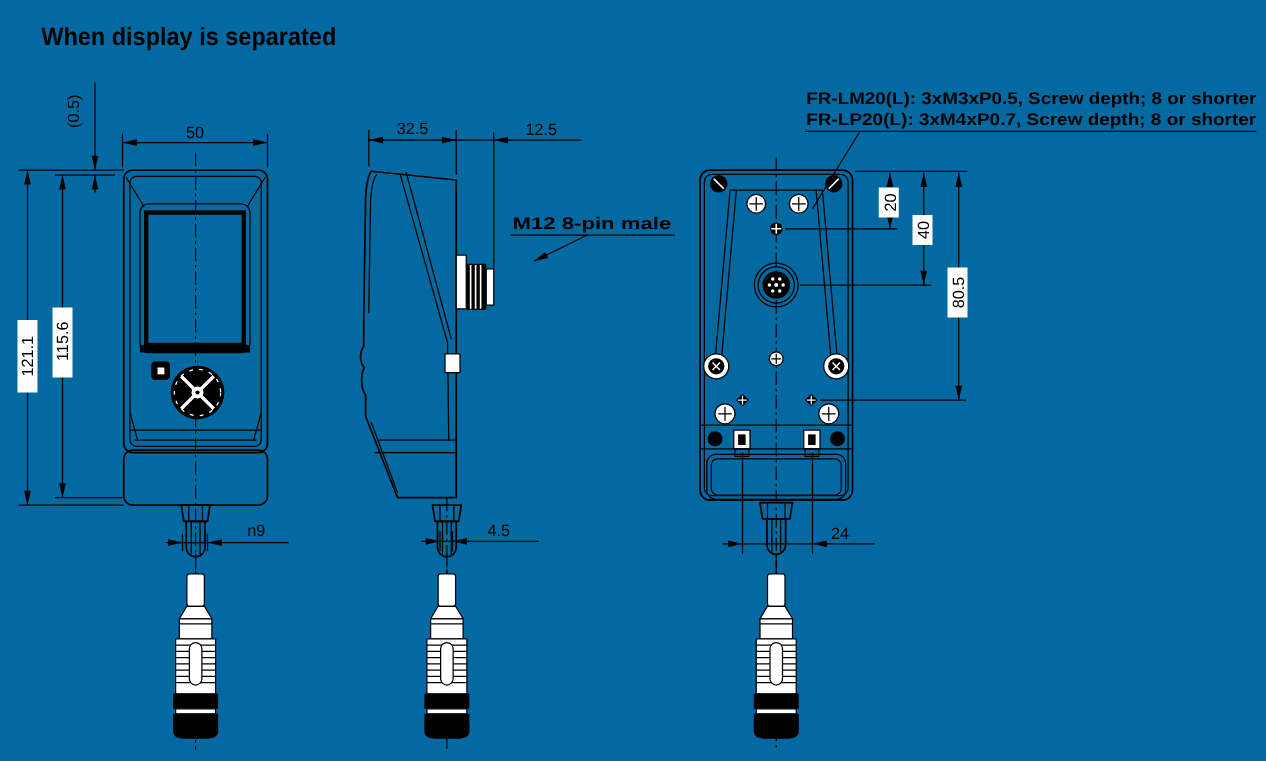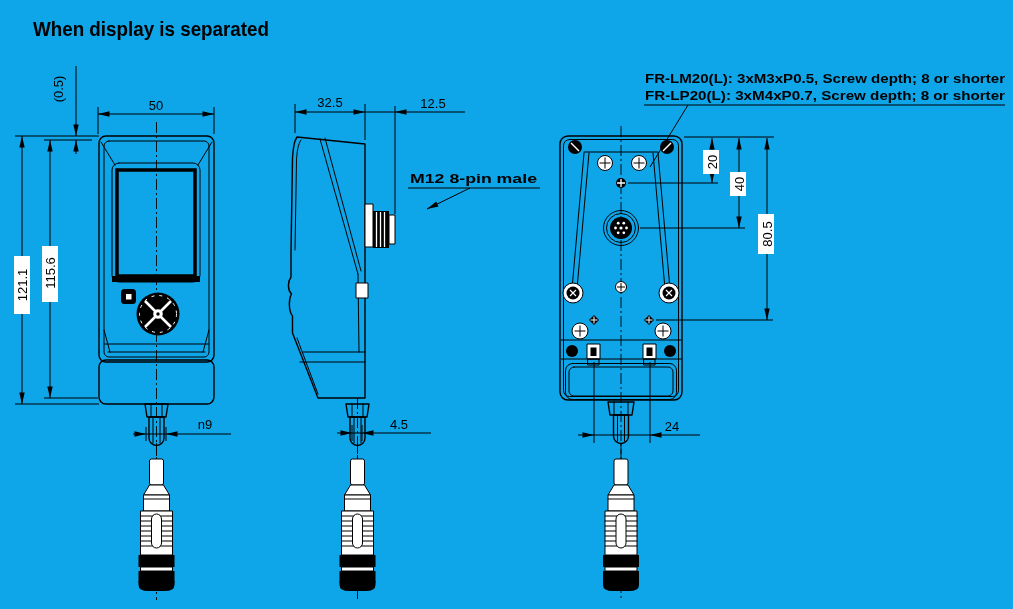--- a/index.html
+++ b/index.html
@@ -1,16 +1,16 @@
 <!DOCTYPE html>
 <html><head>
 <meta charset="utf-8">
 <style>
   html,body{margin:0;padding:0;background:#fff;}
-  .canvas{position:relative;width:1013px;height:609px;background:#0ea5e9;overflow:hidden;
+  .canvas{position:relative;width:1013px;height:609px;background:#0369a1;overflow:hidden;
           font-family:"Liberation Sans",sans-serif;}
   svg{display:block;}
   .ol{fill:none;stroke:#000;stroke-width:1.4;stroke-linejoin:round;stroke-linecap:round;}
   .tl{fill:none;stroke:#000;stroke-width:1;stroke-linejoin:round;stroke-linecap:round;}
   .tlf{fill:#fff;stroke:#000;stroke-width:1;stroke-linejoin:round;}
   .dl{fill:none;stroke:#000;stroke-width:1;}
   .cl{fill:none;stroke:#000;stroke-width:0.9;stroke-dasharray:11 3 2 3;}
   .wht{stroke:#fff;fill:none;}
   text{fill:#000;font-family:"Liberation Sans",sans-serif;}
   .dim{font-size:13px;}

